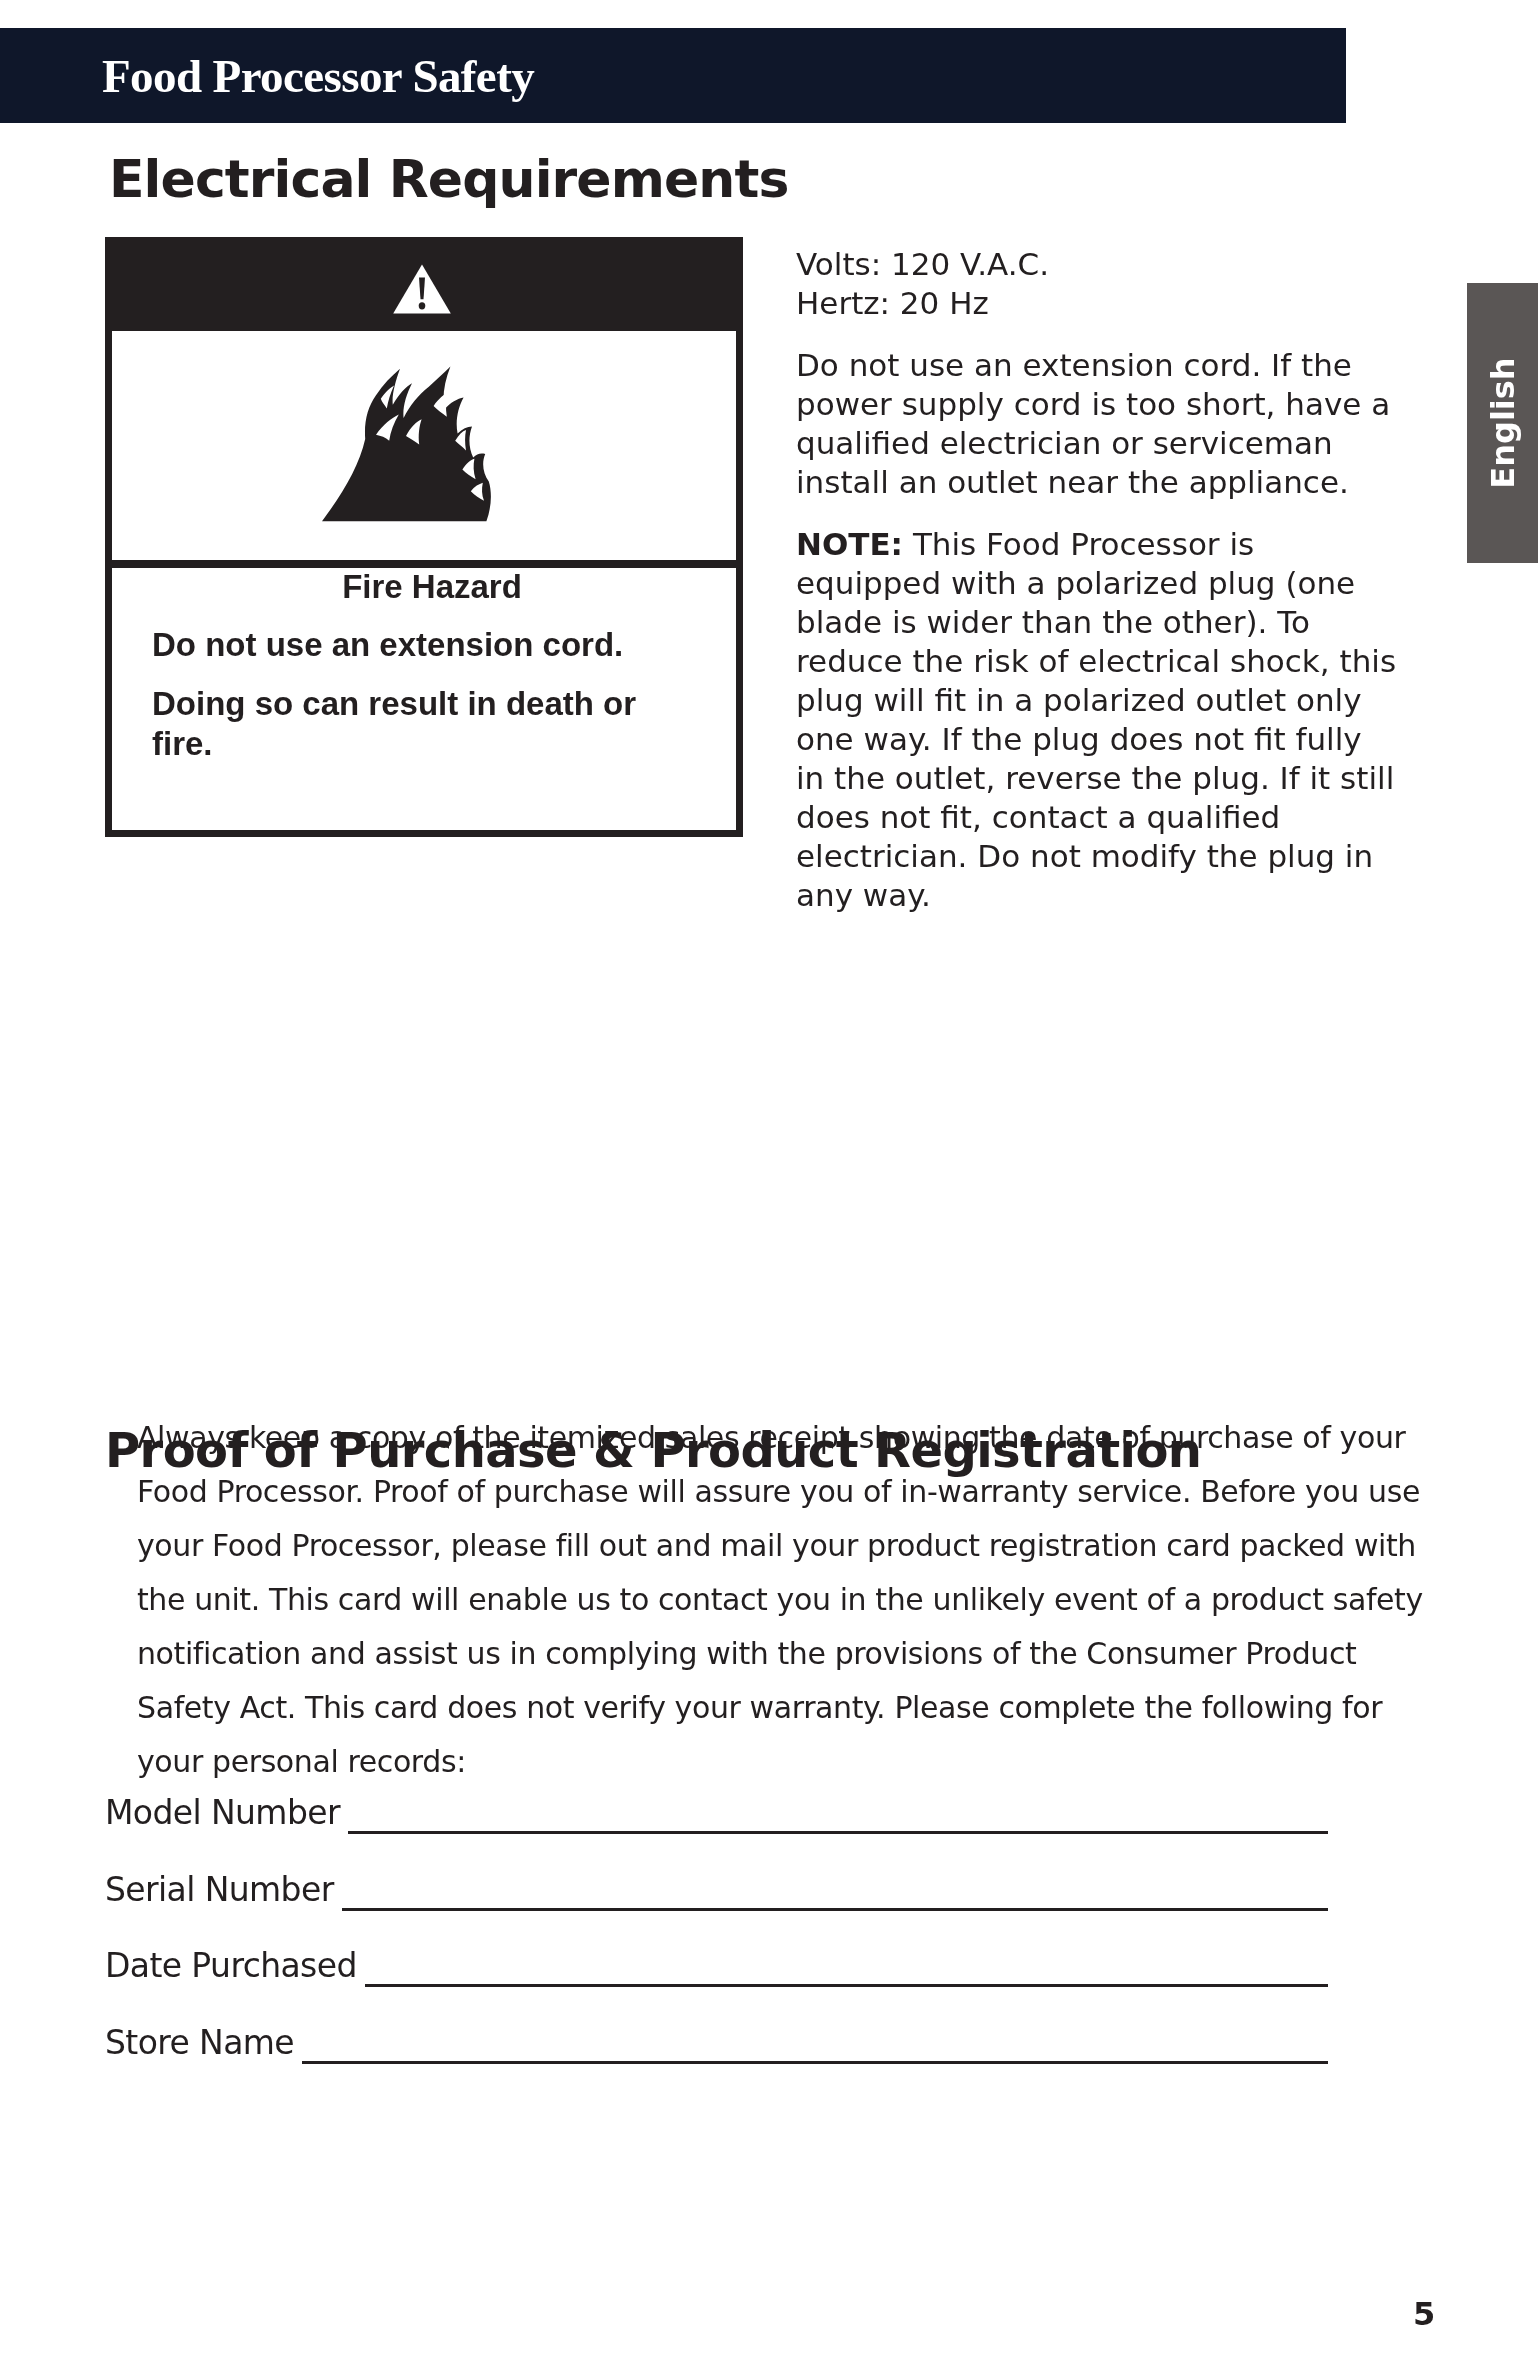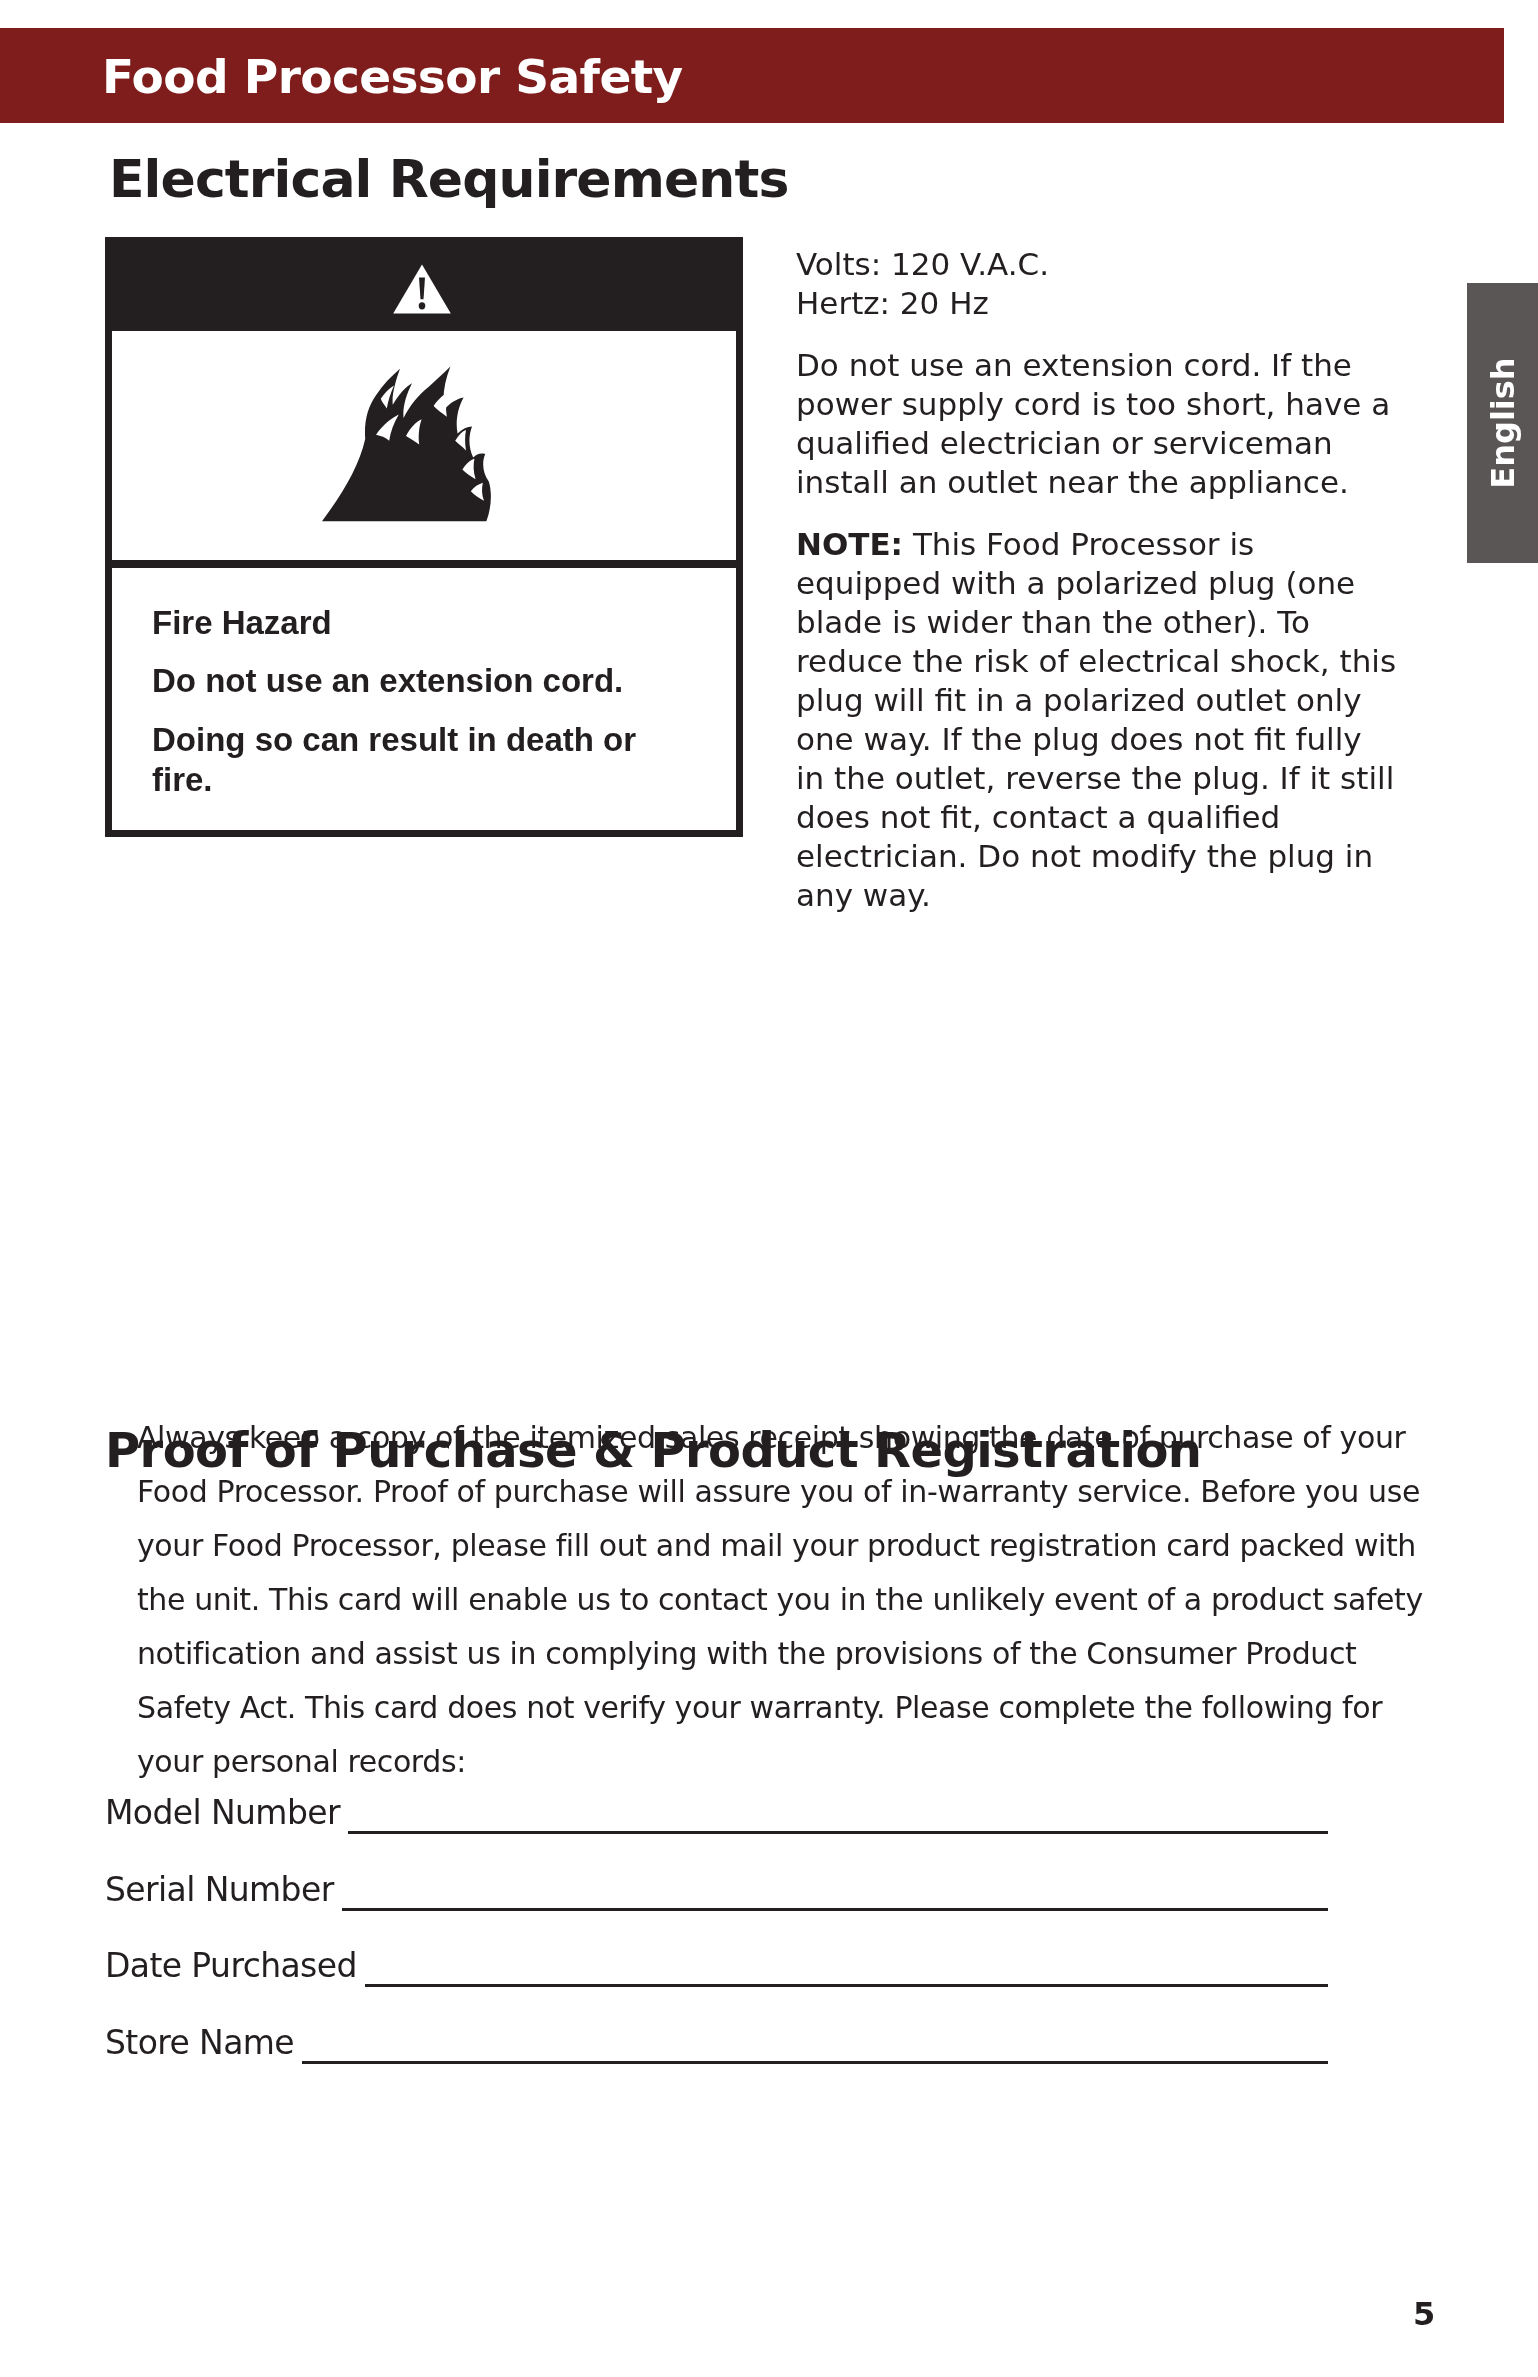--- a/index.html
+++ b/index.html
@@ -5,22 +5,23 @@
   html, body { margin: 0; padding: 0; }
   body {
     width: 1539px; height: 2377px; position: relative; overflow: hidden;
     background: #ffffff; color: #231f20;
     font-family: "DejaVu Sans", sans-serif;
   }
   .abs { position: absolute; }
 
   
   #header-bar {
-    left: 0; top: 28px; width: 1504px; height: 95px;
-    background: #7f1d1d;
+    left: 0; top: 28px; width: 1346px; height: 95px;
+    background: #0f172a;
+    font-family: Liberation Serif, serif;
   }
   #header-title {
     left: 102px; top: 0; height: 95px; line-height: 97px;
     color: #ffffff; font-weight: bold; font-size: 47px; letter-spacing: -0.6px;
     white-space: nowrap;
   }
 
   
   #electrical-heading {
     left: 109px; top: 149px; font-size: 52px; font-weight: bold;
@@ -55,21 +56,21 @@
     position: absolute; left: 0; right: 0; top: 87px; height: 228px;
     display: flex; align-items: center; justify-content: center;
   }
   #flame-divider {
     position: absolute; left: 0; right: 0; top: 316px; height: 8.4px; background: #231f20;
   }
   #warning-text {
     position: absolute; left: 40px; right: 24px; top: 324px;
     font-family: "Liberation Sans", sans-serif; font-weight: bold; color: #231f20;
   }
-  #hazard-title { text-align: left; font-size: 33px; margin-top: 36px; }
+  #hazard-title { text-align: center; font-size: 33px; }
   .warn-line { font-size: 33px; line-height: 40px; margin-top: 19px; }
 
   
   #right-col {
     left: 796px; top: 245px; width: 649px;
     font-size: 31px; line-height: 39px; color: #231f20;
   }
   #right-col p { margin: 0; }
   .gap { margin-top: 23px !important; }
   .bold { font-weight: bold; }

